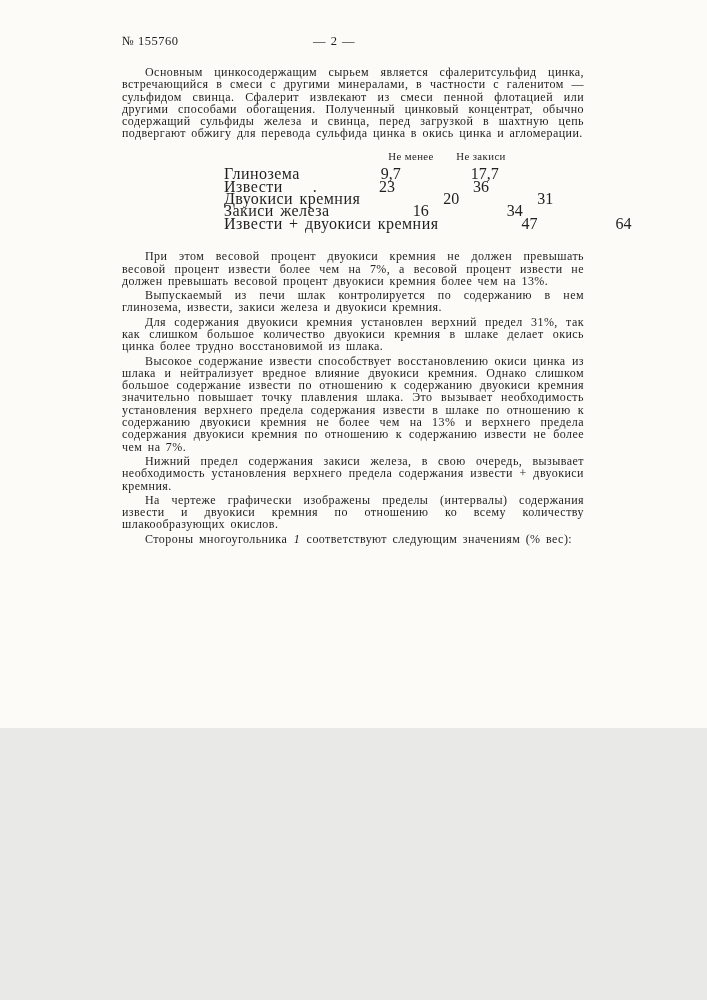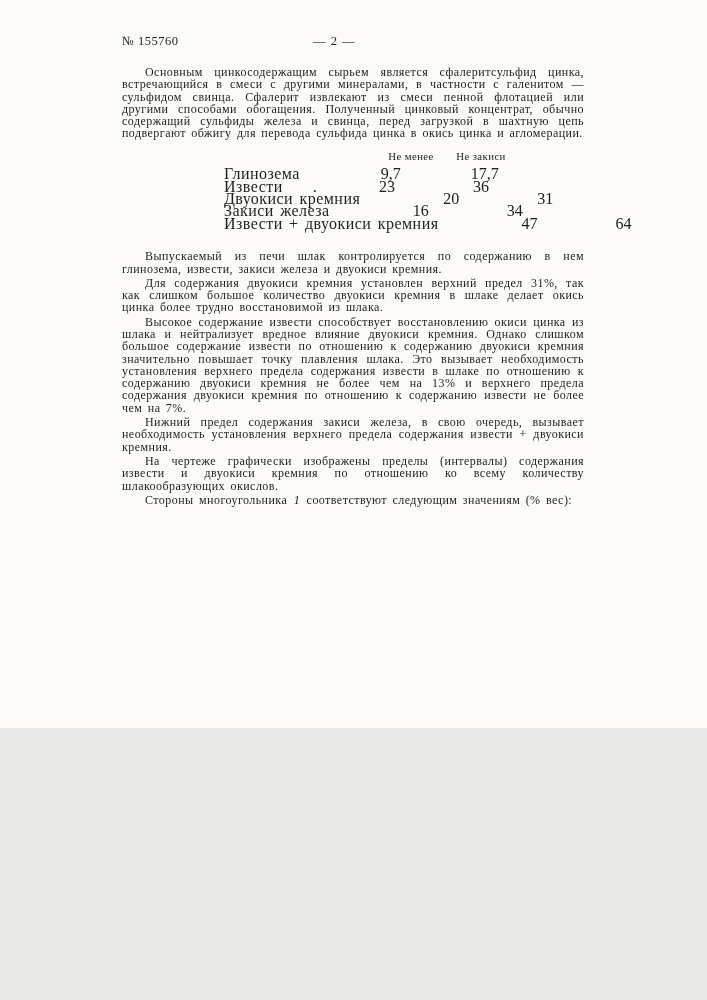--- a/index.html
+++ b/index.html
@@ -121,20 +121,21 @@
         <div class="t-col">34</div>
       </div>
       <div class="t-row">
         <span class="t-label">Извести + двуокиси кремния</span>
         <span class="t-leader">. . .</span>
         <div class="t-col">47</div>
         <div class="t-col">64</div>
       </div>
     </div>
 
+    <p class="para">При этом весовой процент двуокиси кремния не должен превышать весовой процент извести более чем на 7%, а весовой процент извести не должен превышать весовой процент двуокиси кремния более чем на 13%.</p>
     <p class="para">Выпускаемый из печи шлак контролируется по содержанию в нем глинозема, извести, закиси железа и двуокиси кремния.</p>
     <p class="para">Для содержания двуокиси кремния установлен верхний предел 31%, так как слишком большое количество двуокиси кремния в шлаке делает окись цинка более трудно восстановимой из шлака.</p>
     <p class="para">Высокое содержание извести способствует восстановлению окиси цинка из шлака и нейтрализует вредное влияние двуокиси кремния. Однако слишком большое содержание извести по отношению к содержанию двуокиси кремния значительно повышает точку плавления шлака. Это вызывает необходимость установления верхнего предела содержания извести в шлаке по отношению к содержанию двуокиси кремния не более чем на 13% и верхнего предела содержания двуокиси кремния по отношению к содержанию извести не более чем на 7%.</p>
     <p class="para">Нижний предел содержания закиси железа, в свою очередь, вызывает необходимость установления верхнего предела содержания извести + двуокиси кремния.</p>
     <p class="para">На чертеже графически изображены пределы (интервалы) содержания извести и двуокиси кремния по отношению ко всему количеству шлакообразующих окислов.</p>
 
     <p class="para"><span>Стороны многоугольника </span><i class="fig-ref">1</i><span> соответствуют следующим значениям (% вес):</span></p>
 
   </div>
 

